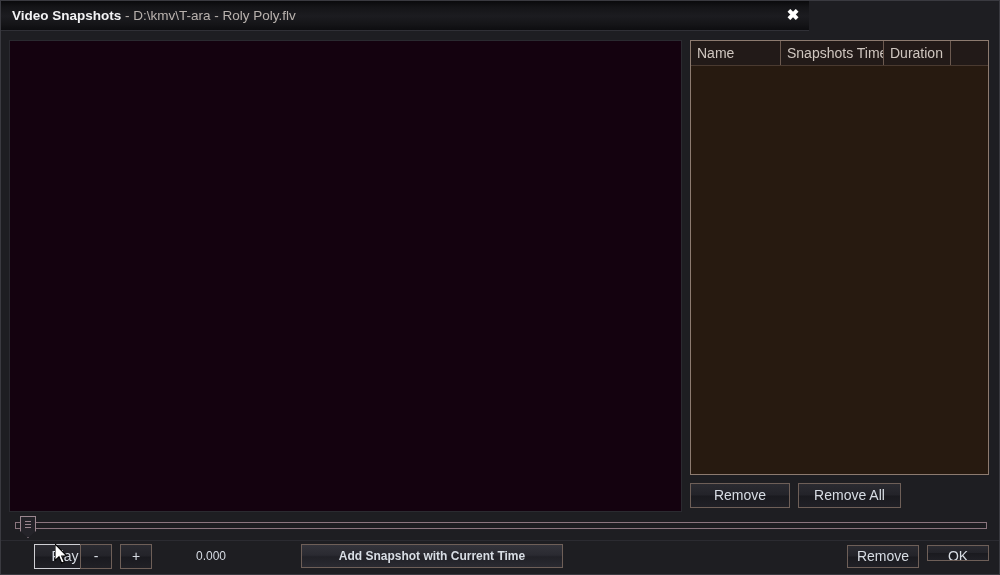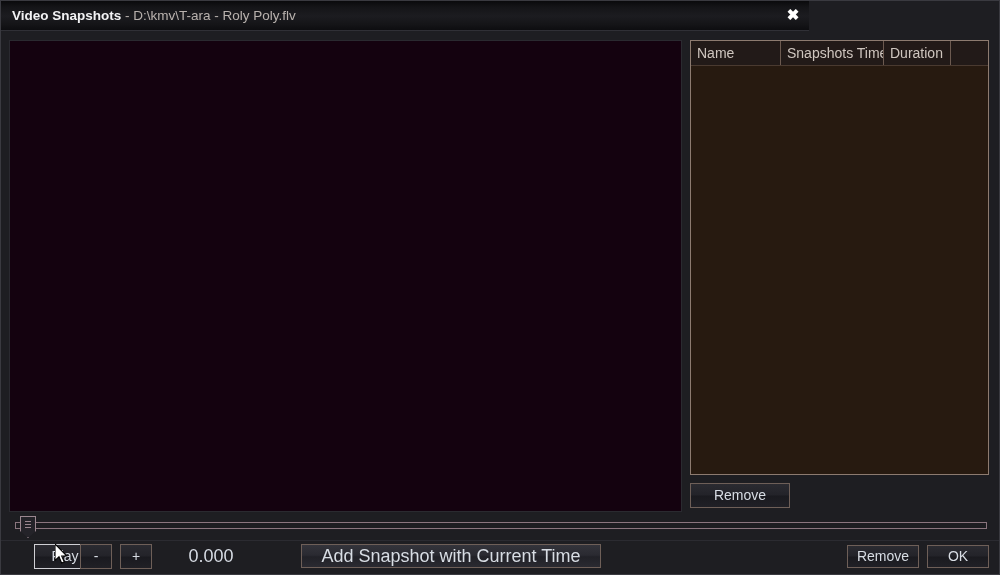--- a/index.html
+++ b/index.html
@@ -185,30 +185,31 @@
   #btn-play     { left: 9px;   top: 543px; width: 62px; height: 25px; line-height: 23px; margin-left: 24px; }
   #btn-minus    { left: 79px;  top: 543px; width: 32px; height: 25px; line-height: 23px; }
   #btn-plus     { left: 119px; top: 543px; width: 32px; height: 25px; line-height: 23px; }
   #time-display {
     position: absolute;
     left: 161px; top: 543px;
     width: 98px; height: 25px;
     line-height: 25px;
     text-align: center;
     color: #d6dbe3;
-    font-size: 18px;
+    font-size: 12px;
     user-select: none;
   }
   #btn-add-snapshot {
-    left: 300px; top: 543px; width: 300px; height: 24px; line-height: 22px;
+    left: 300px; top: 543px; width: 262px; height: 24px; line-height: 22px;
     background: linear-gradient(to bottom, #34343b 0%, #2a2a31 46%, #212127 54%, #2a2a31 100%);
-    font-size: 18px;
+    font-size: 12px;
+    font-weight: bold;
   }
   #btn-cancel { left: 846px; top: 544px; width: 72px; height: 23px; line-height: 21px; }
-  #btn-ok     { left: 926px; top: 544px; width: 62px; height: 23px; line-height: 21px; }
+  #btn-ok     { left: 926px; top: 544px; width: 62px; height: 16px; line-height: 21px; }
 
   
   #cursor {
     position: absolute;
     left: 54px; top: 543px;
     width: 14px; height: 22px;
     pointer-events: none;
   }
 </style>
 </head>
@@ -229,20 +230,21 @@
     <div id="list-header">
       <div class="col-head c0">Name</div>
       <div class="col-head c1">Snapshots Time</div>
       <div class="col-head c2">Duration</div>
       <div class="col-head c3"></div>
     </div>
     <div id="list-body"></div>
   </div>
 
   <div class="btn" id="btn-remove">Remove</div>
+  <div class="btn" id="btn-remove-all">Remove All</div>
 
   <div id="timeline">
     <div id="slider-track"></div>
     <div id="slider-handle">
       <div class="pin"></div>
       <div class="grip g1"></div>
       <div class="grip g2"></div>
       <div class="grip g3"></div>
     </div>
   </div>

